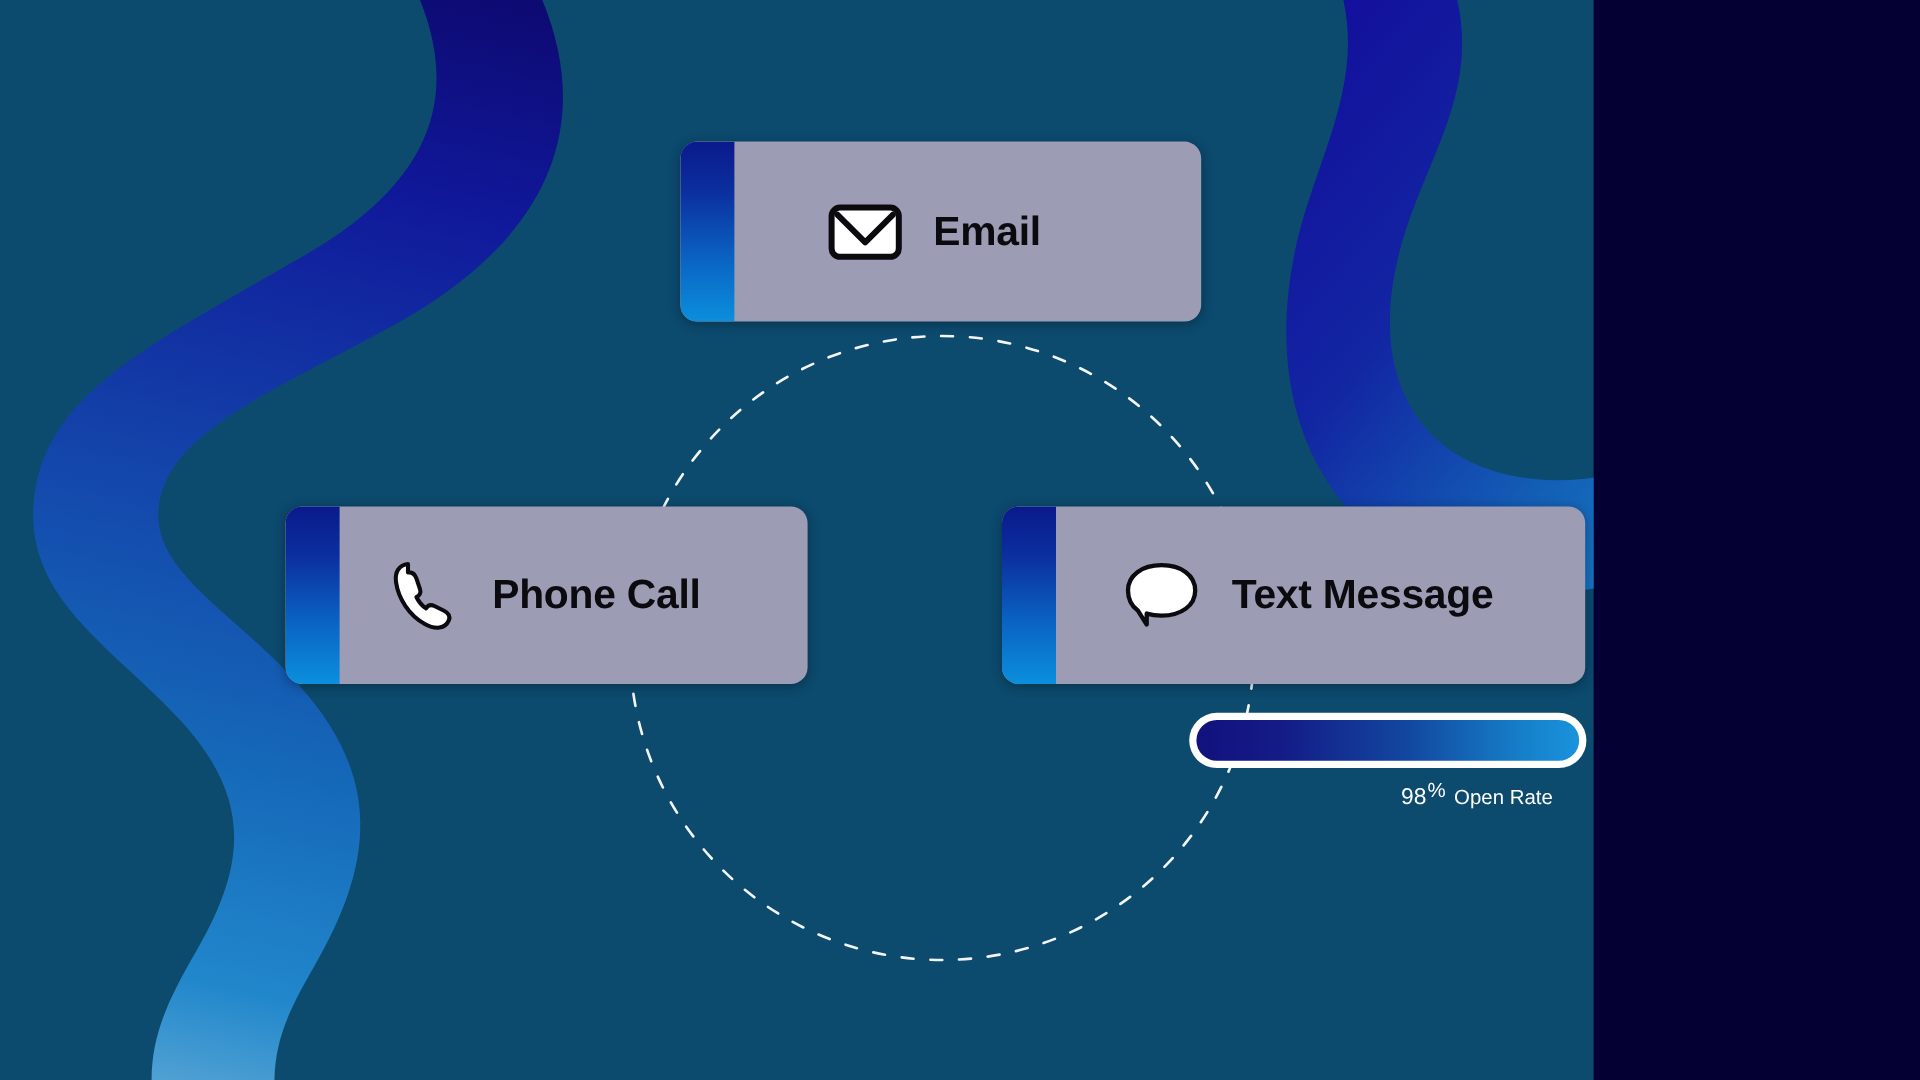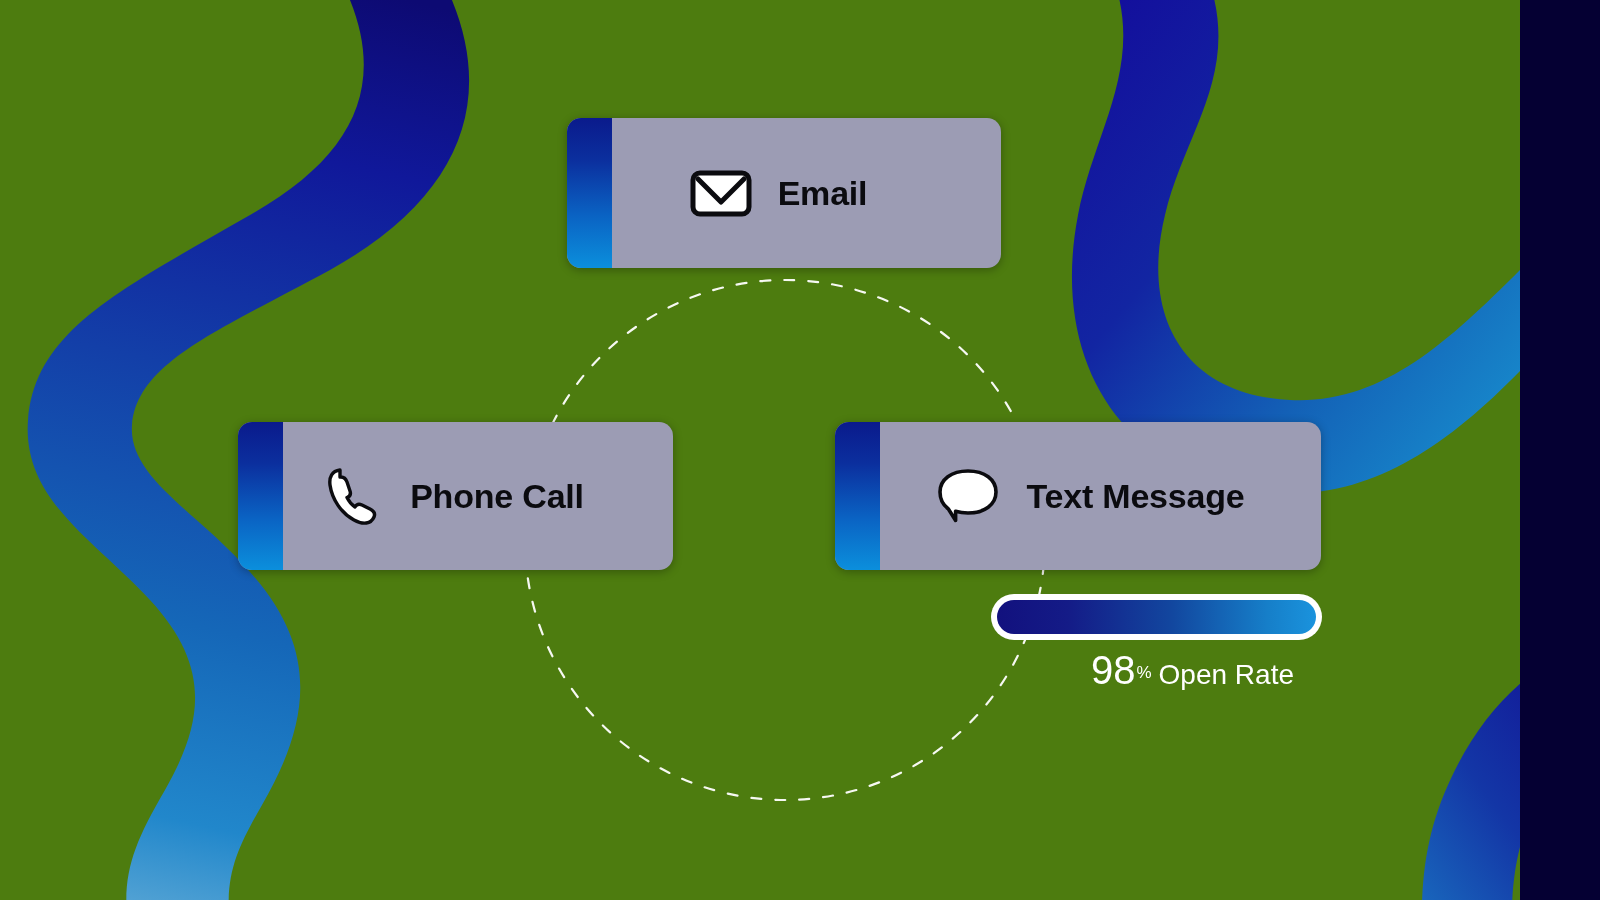--- a/index.html
+++ b/index.html
@@ -104,38 +104,38 @@
   }
   #open-rate-caption {
     margin-top: 10px;
     text-align: right;
     padding-right: 28px;
     color: #ffffff;
     line-height: 1;
     white-space: nowrap;
   }
   .rate-value {
-    font-size: 40px;
+    font-size: 19px;
     font-weight: normal;
     vertical-align: baseline;
   }
   .rate-unit {
     font-size: 17px;
     vertical-align: super;
     margin-left: 1px;
   }
   .rate-text {
-    font-size: 28px;
+    font-size: 17px;
     margin-left: 7px;
   }
 </style>
 </head>
 <body style="background: rgb(5, 0, 51);">
 
-<div id="stage" style="width: 1520px; height: 900px; background: #4d7c0f;">
+<div id="stage" style="width: 1328px; height: 900px; background: #0c4a6e;">
 
   <svg id="bg-waves" viewBox="0 0 1600 900" width="1600" height="900" xmlns="http://www.w3.org/2000/svg" aria-hidden="true">
     <defs>
       <linearGradient id="gradLeftWave" x1="0.45" y1="0" x2="0.35" y2="1">
         <stop offset="0%" stop-color="#0d0a73"></stop>
         <stop offset="18%" stop-color="#10189a"></stop>
         <stop offset="42%" stop-color="#133fa8"></stop>
         <stop offset="68%" stop-color="#1567b8"></stop>
         <stop offset="88%" stop-color="#2187cb"></stop>
         <stop offset="100%" stop-color="#5fa9d6"></stop>

